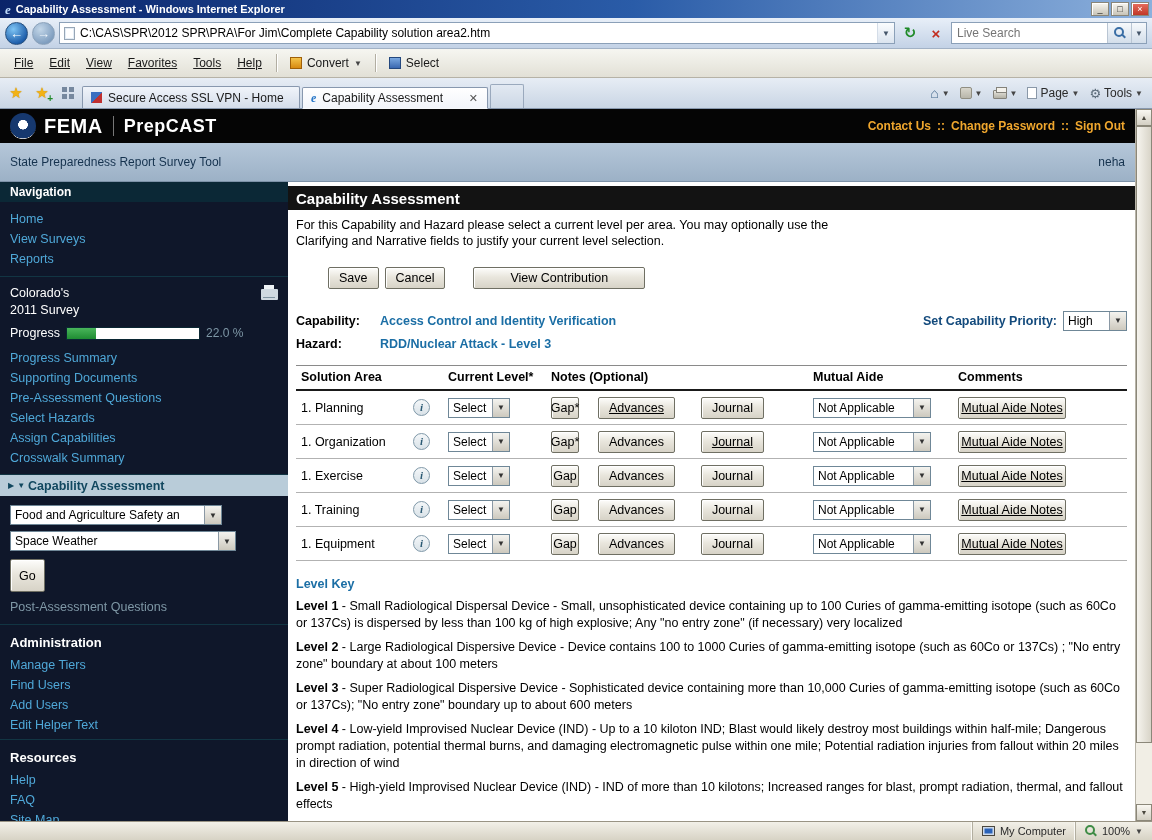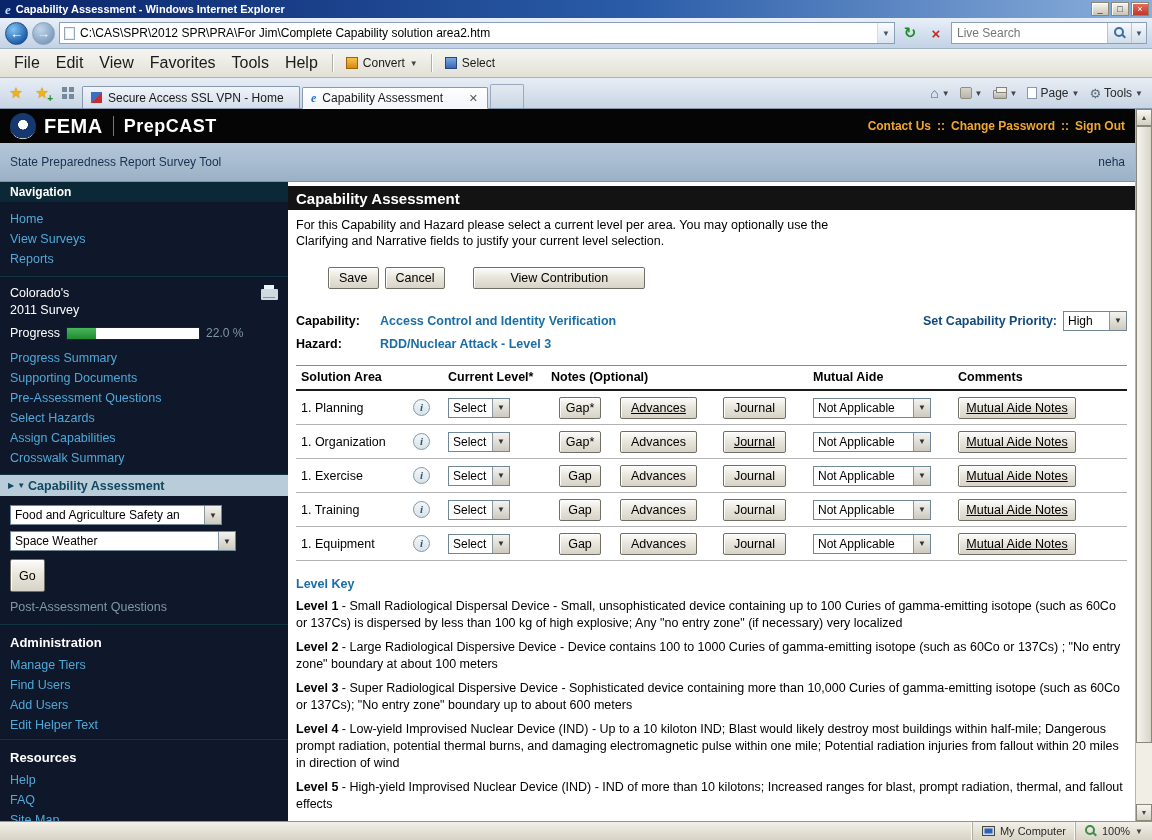--- a/index.html
+++ b/index.html
@@ -27,21 +27,21 @@
   .addr-btn.stop { color:#c22d20; font-size:15px; }
   .search-box { width:196px; height:22px; background:#fff; border:1px solid #8ba0b8; display:flex; align-items:center; flex:0 0 auto; }
   .search-box input { flex:1; min-width:0; border:none; outline:none; padding:0 5px; font:12px "Liberation Sans",sans-serif; color:#444; background:transparent; }
   .search-go { width:24px; height:100%; border-left:1px solid #b9c5d3; background:linear-gradient(#f6f9fc,#d3deea); display:flex; align-items:center; justify-content:center; }
   .search-dd { width:15px; height:100%; border-left:1px solid #b9c5d3; background:linear-gradient(#f6f9fc,#d3deea); display:flex; align-items:center; justify-content:center; font-size:8px; color:#45566a; }
   .mag { position:relative; width:12px; height:12px; display:inline-block; }
   .mag::before { content:""; position:absolute; width:6px; height:6px; border:2px solid #3a6ea5; border-radius:50%; left:0; top:0; }
   .mag::after { content:""; position:absolute; width:5px; height:2px; background:#3a6ea5; transform:rotate(45deg); left:7px; top:8px; }
 
   .menubar { flex:0 0 29px; background:linear-gradient(#f6f6f1,#e2e0d6); border-bottom:1px solid #b6b2a6; display:flex; align-items:center; padding:0 6px; }
-  .menu-item { font-size:16px; color:#1a1a1a; padding:3px 8px; }
+  .menu-item { font-size:12px; color:#1a1a1a; padding:3px 8px;text-decoration:underline; }
   .mb-sep { width:1px; height:18px; background:#b2aea2; margin:0 6px; box-shadow:1px 0 0 #fff; }
   .mb-btn { display:flex; align-items:center; gap:5px; font-size:12px; color:#1a1a1a; padding:2px 7px; }
   .ico-convert { width:12px; height:12px; background:linear-gradient(#f4c34a,#d88a10); border:1px solid #a06008; }
   .ico-select  { width:12px; height:12px; background:linear-gradient(#7aa8e0,#3a68b0); border:1px solid #24487e; }
   .dd-arrow { font-size:8px; color:#444; }
 
   .tabrow { flex:0 0 31px; background:linear-gradient(#e7edf5,#c9d5e4); border-bottom:1px solid #8898ae; display:flex; align-items:flex-end; padding:0 4px; gap:2px; }
   .tr-ico { width:24px; height:24px; align-self:center; display:flex; align-items:center; justify-content:center; position:relative; }
   .star { color:#f2b215; font-size:15px; text-shadow:0 0 1px #b07b00; }
   .star-plus::after { content:"+"; position:absolute; right:1px; bottom:1px; color:#1f8a28; font-weight:bold; font-size:10px; }
@@ -135,25 +135,25 @@
 
   .assess-table { margin-top:10px; border-top:1px solid #8a8a8a; }
   .t-head, .t-row { display:grid; grid-template-columns:152px 103px 262px 145px 1fr; align-items:center; }
   .t-head { padding:4px 0 5px; border-bottom:2px solid #1a1a1a; font-size:12.5px; font-weight:bold; color:#000; }
   .t-head > div:first-child, .t-row > div:first-child { padding-left:5px; }
   .t-row { height:34px; border-bottom:1px solid #b2b2b2; font-size:12.5px; color:#000; }
   .area-cell { display:flex; align-items:center; }
   .info-ico { width:17px; height:17px; border-radius:50%; border:1px solid #7f98a8; background:linear-gradient(#f4f7f9,#d9e2e8); color:#2c5a74; font:italic bold 11px/15px "Liberation Serif",serif; text-align:center; margin-left:auto; margin-right:18px; }
   .lvl-sel { width:62px; }
   .notes-cell { display:flex; align-items:center; }
-  .notes-cell .btn:nth-child(1) { width:42px; padding:0;margin-left:8px; }
+  .notes-cell .btn:nth-child(1) { width:28px; padding:0; }
   .notes-cell .btn:nth-child(2) { margin-left:19px; }
   .notes-cell .btn:nth-child(3) { margin-left:26px; }
   .ma-sel { width:118px; }
-  .cm-btn { width:118px; padding:0; }
+  .cm-btn { width:108px; padding:0; }
   .u { text-decoration:underline; }
 
   .level-key { margin-top:16px; }
   .lk-title { color:#1b6ea5; font-size:12.5px; font-weight:bold; }
   .lk-item { margin-top:7px; font-size:12.5px; line-height:17px; color:#000; max-width:836px; }
   .lk-item b { font-weight:bold; }
   .bottom-row { margin-top:10px; }
 
   
   .scrollbar { flex:0 0 17px; background:#f1eee5; border-left:1px solid #b8b4a8; display:flex; flex-direction:column; }

